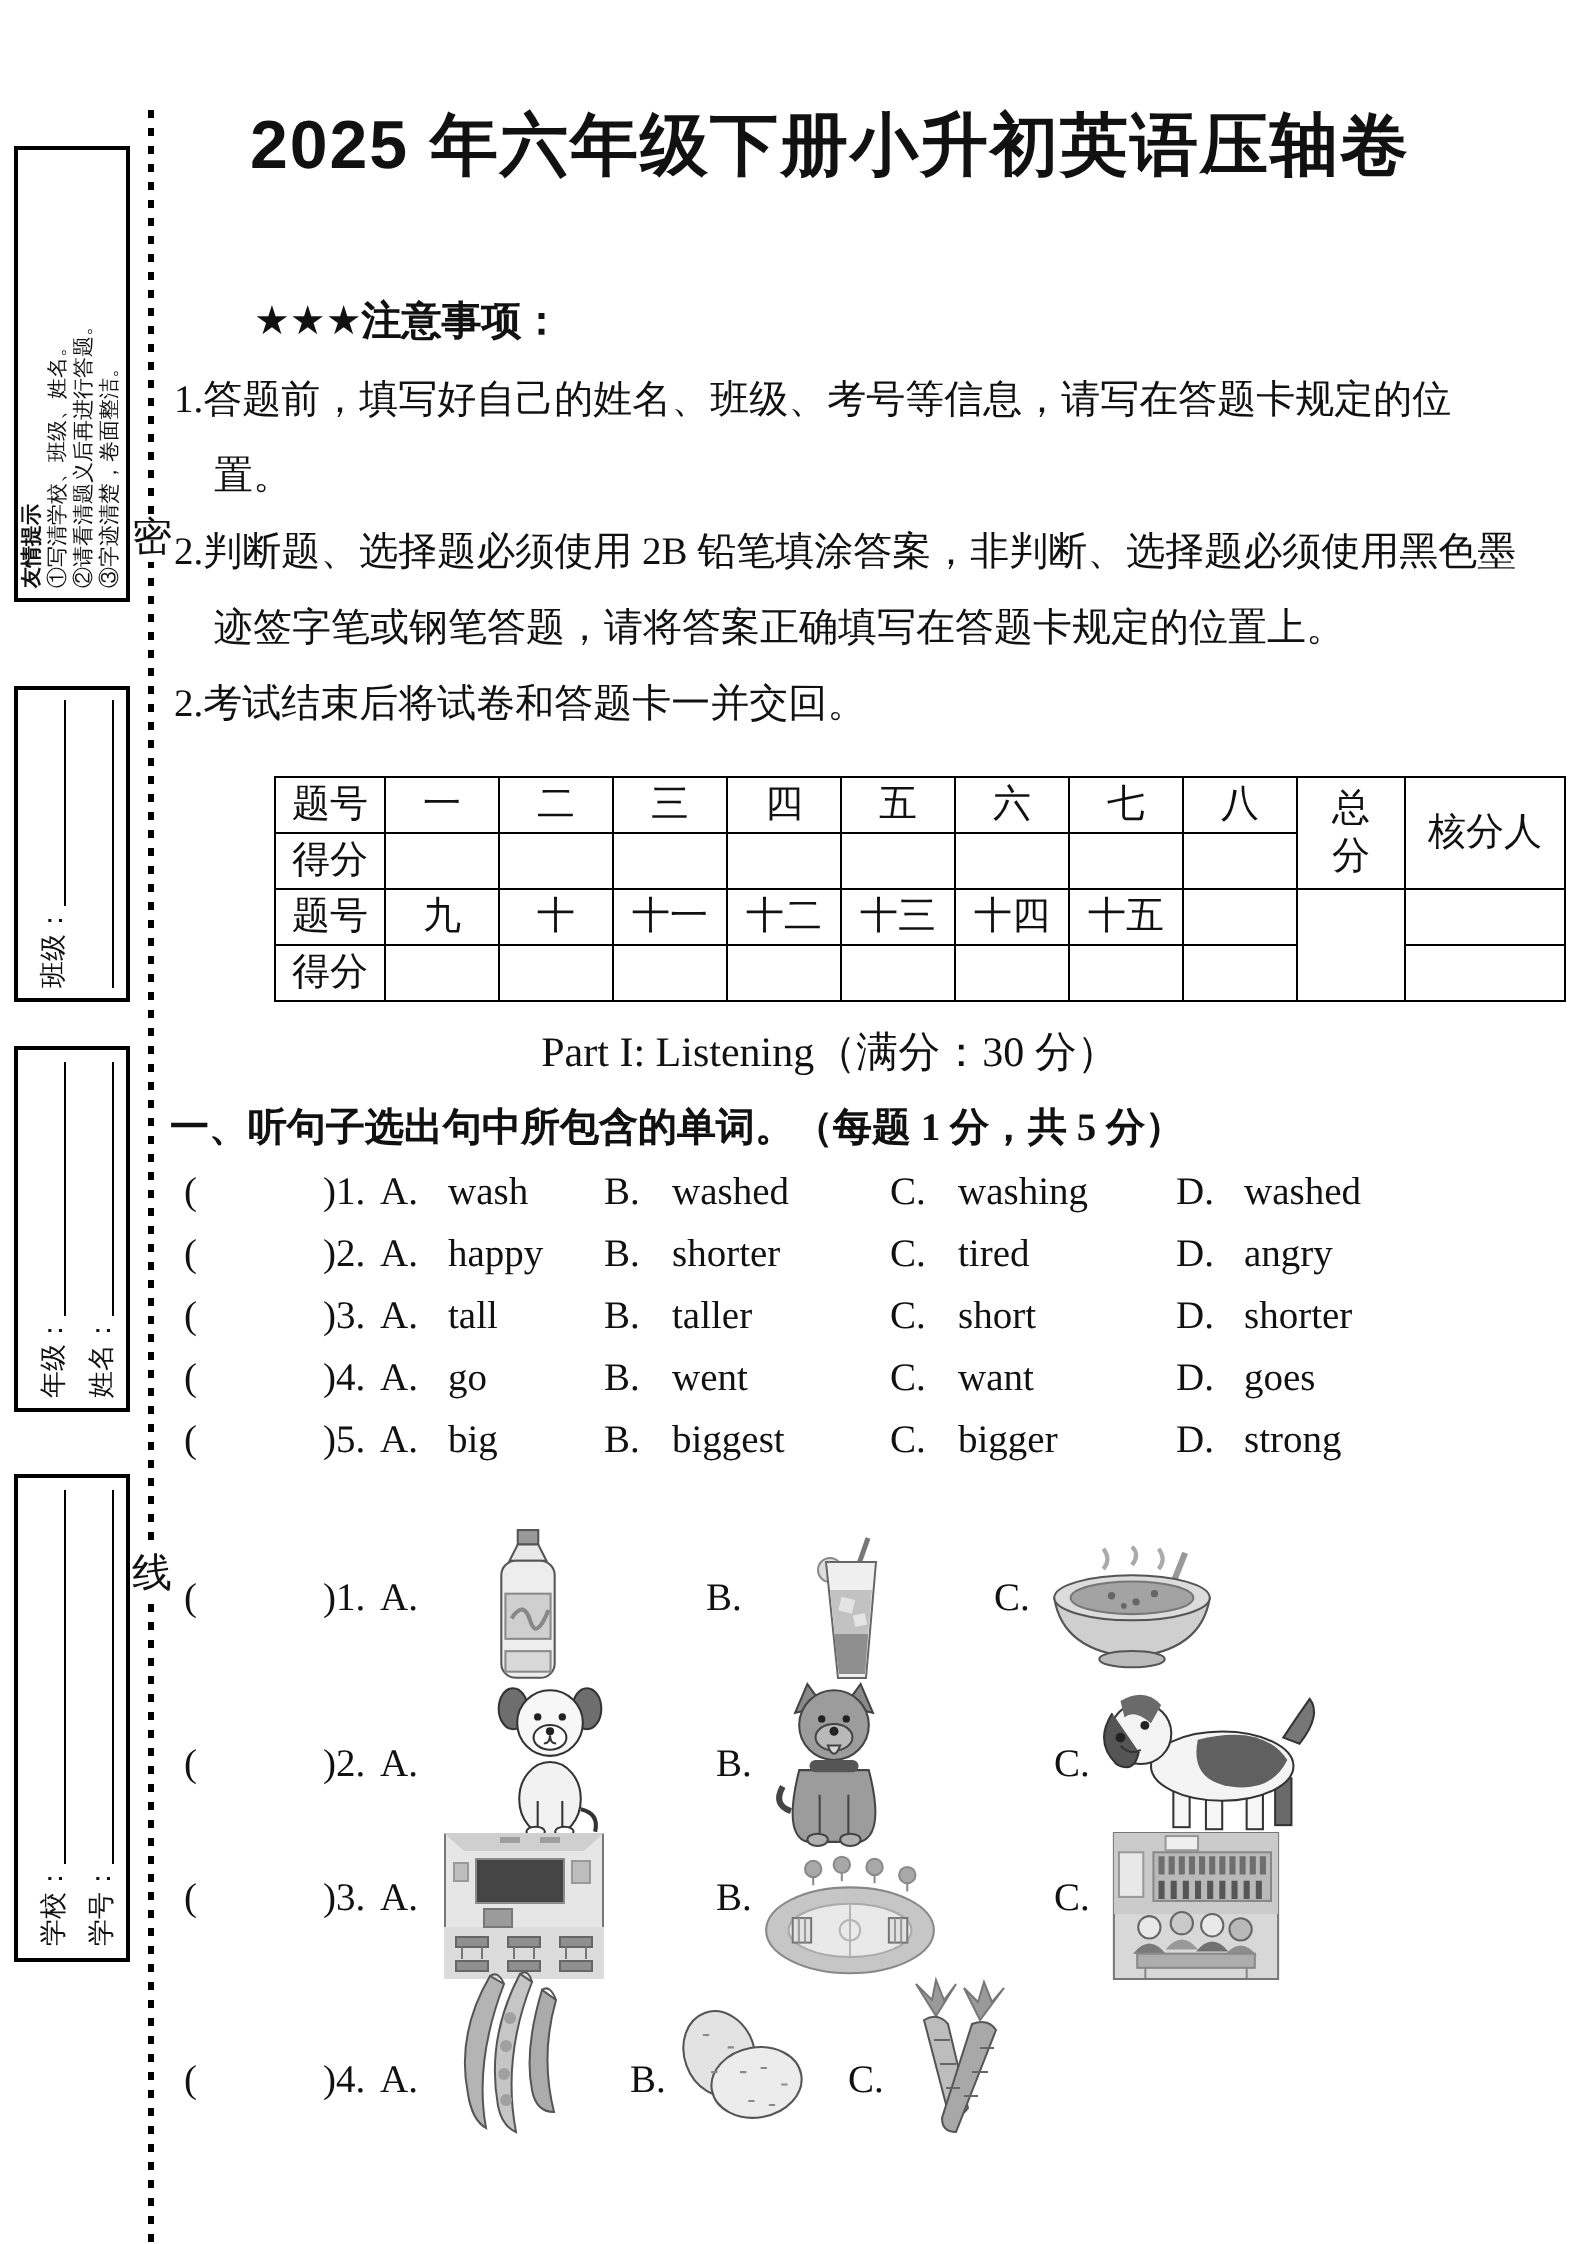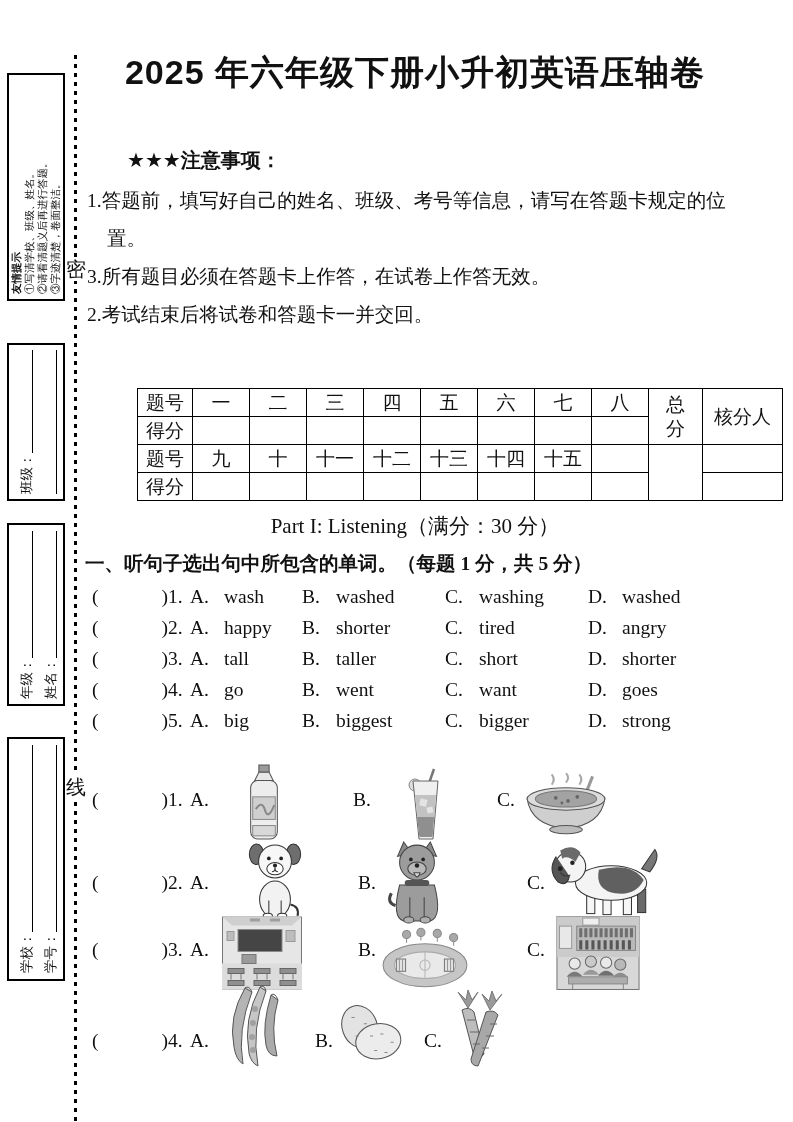--- a/index.html
+++ b/index.html
@@ -115,21 +115,21 @@
           <span>学号：</span>
           <span class="fl-line"></span>
         </div>
     </div>
   </div>
 
   <div class="title">2025 年六年级下册小升初英语压轴卷</div>
   <div class="notice-title">★★★注意事项：</div>
   <div class="notices">
     <div class="notice-item">1.答题前，填写好自己的姓名、班级、考号等信息，请写在答题卡规定的位置。</div>
-    <div class="notice-item">3.所有题目必须在答题卡上作答，在试卷上作答无效。</div>
+    <div class="notice-item">2.判断题、选择题必须使用 2B 铅笔填涂答案，非判断、选择题必须使用黑色墨迹签字笔或钢笔答题，请将答案正确填写在答题卡规定的位置上。</div>
     <div class="notice-item">2.考试结束后将试卷和答题卡一并交回。</div>
   </div>
 
   <table class="score">
     <colgroup>
       <col style="width:55px">
         <col style="width:57px">
         <col style="width:57px">
         <col style="width:57px">
         <col style="width:57px">

